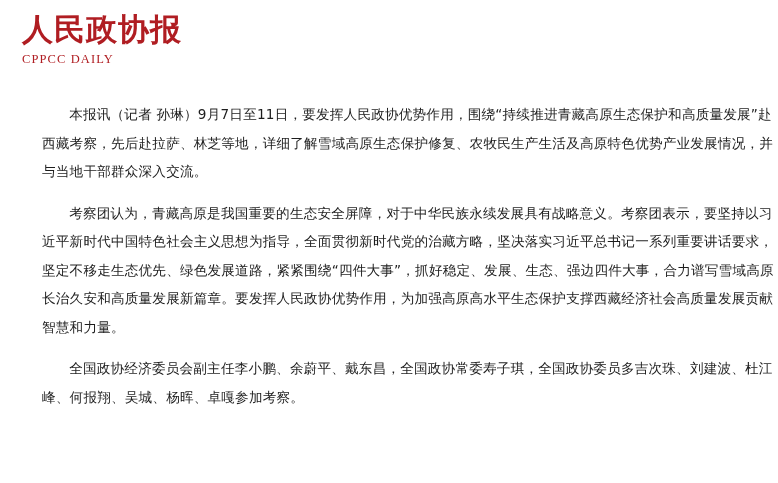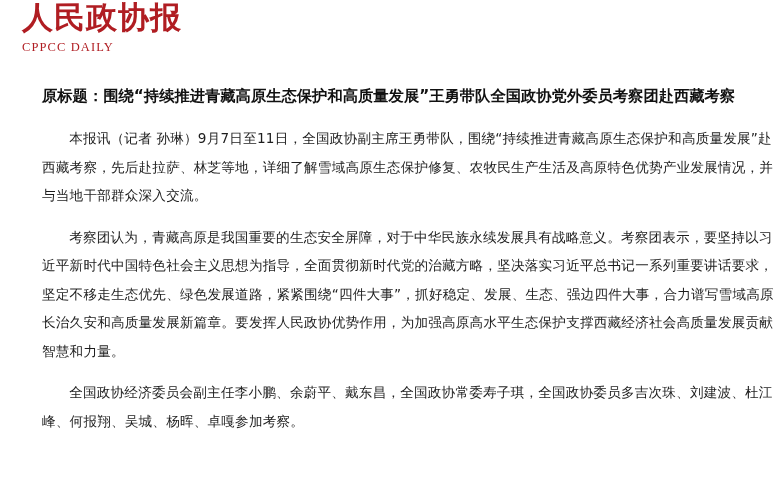--- a/index.html
+++ b/index.html
@@ -17,21 +17,21 @@
   .page {
     position: relative;
     width: 778px;
     height: 483px;
     background: #ffffff;
   }
   
   .masthead {
     position: absolute;
     left: 22px;
-    top: 0;
+    top: 12px;
     width: 300px;
   }
   .masthead-cn {
     font-family: "DejaVu Serif", serif;
     font-weight: 700;
     font-size: 31px;
     line-height: 34px;
     letter-spacing: 1px;
     color: #b01d22;
     white-space: nowrap;
@@ -83,21 +83,20 @@
 <body>
 
 <div class="page">
 
   <div class="masthead">
     <div class="masthead-cn">人民政协报</div>
     <div class="masthead-en">CPPCC DAILY</div>
   </div>
 
   <div class="article">
-    <div class="headline">原标题：围绕“持续推进青藏高原生态保护和高质量发展”王勇带队全国政协党外委员考察团赴西藏考察</div>
     <div class="body-text">
-      <p class="para">本报讯（记者 孙琳）9月7日至11日，全国政协副主席王勇带队，围绕“持续推进青藏高原生态保护和高质量发展”赴西藏考察，先后赴拉萨、林芝等地，详细了解雪域高原生态保护修复、农牧民生产生活及高原特色优势产业发展情况，并与当地干部群众深入交流。</p>
+      <p class="para">本报讯（记者 孙琳）9月7日至11日，要发挥人民政协优势作用，围绕“持续推进青藏高原生态保护和高质量发展”赴西藏考察，先后赴拉萨、林芝等地，详细了解雪域高原生态保护修复、农牧民生产生活及高原特色优势产业发展情况，并与当地干部群众深入交流。</p>
       <p class="para">考察团认为，青藏高原是我国重要的生态安全屏障，对于中华民族永续发展具有战略意义。考察团表示，要坚持以习近平新时代中国特色社会主义思想为指导，全面贯彻新时代党的治藏方略，坚决落实习近平总书记一系列重要讲话要求，坚定不移走生态优先、绿色发展道路，紧紧围绕“四件大事”，抓好稳定、发展、生态、强边四件大事，合力谱写雪域高原长治久安和高质量发展新篇章。要发挥人民政协优势作用，为加强高原高水平生态保护支撑西藏经济社会高质量发展贡献智慧和力量。</p>
       <p class="para">全国政协经济委员会副主任李小鹏、余蔚平、戴东昌，全国政协常委寿子琪，全国政协委员多吉次珠、刘建波、杜江峰、何报翔、吴城、杨晖、卓嘎参加考察。</p>
     </div>
   </div>
 
 </div>
 
 </body></html>

